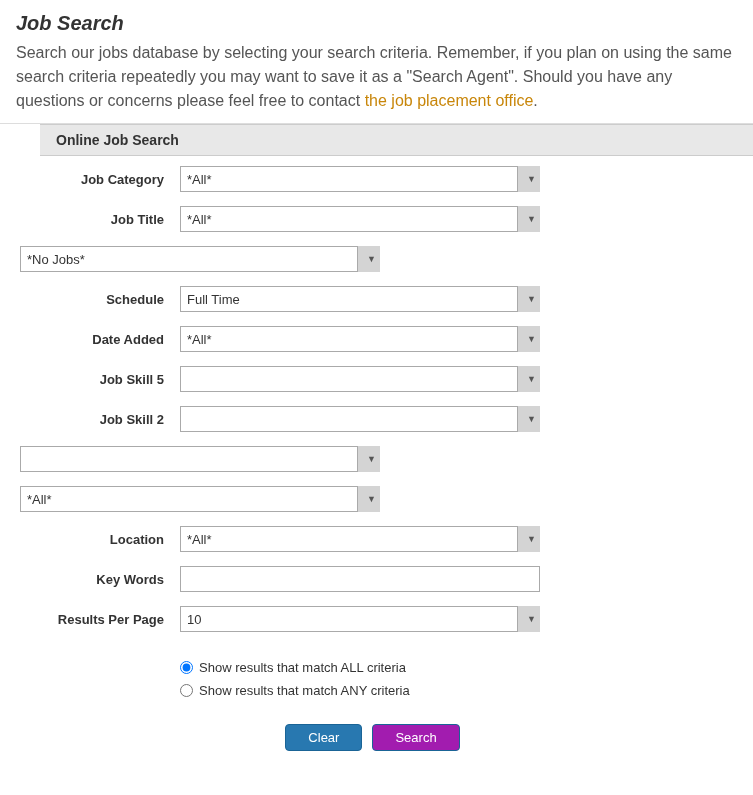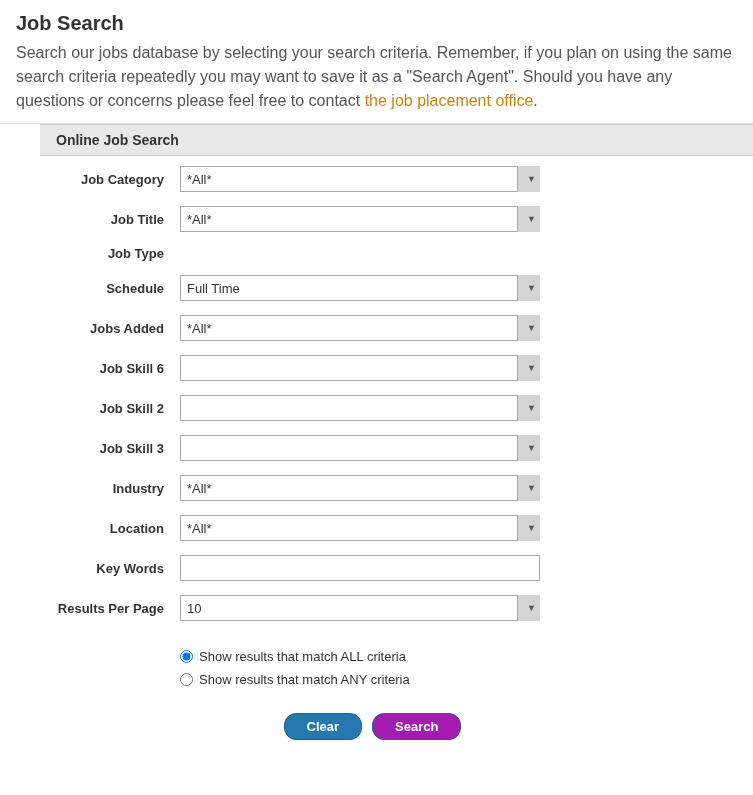--- a/index.html
+++ b/index.html
@@ -15,20 +15,21 @@
     .page-header {
       padding: 12px 16px 10px 16px;
       background: #fff;
       border-bottom: 1px solid #ddd;
     }
     .page-title {
       font-size: 20px;
       font-weight: bold;
       color: #333;
       margin-bottom: 6px;
+      font-style: italic;
     }
     .page-description {
       font-size: 16px;
       color: #555;
       line-height: 1.5;
     }
     .page-description a {
       color: #c8860a;
       text-decoration: none;
     }
@@ -145,26 +146,26 @@
     
     .buttons-area {
       display: flex;
       justify-content: center;
       gap: 10px;
       padding: 10px 0 20px 0;
     }
     .btn {
       padding: 5px 22px;
       font-size: 13px;
-      font-weight: bold;
+      font-weight: normal;
       border: 1px solid #1a6496;
       cursor: pointer;
       color: #fff;
       background: #2878b0;
-      border-radius: 12px;
+      border-radius: 4px;
     }
     .btn-clear {
       background: #2878b0;
       border-color: #1a6496;
     }
     .btn-search {
       background: #a21caf;
       border-color: #1a6496;
     }
   </style>
@@ -200,47 +201,53 @@
     <div class="form-control-wrap">
       <div class="select-wrapper">
         <select>
           <option>*All*</option>
         </select>
       </div>
     </div>
   </div>
 
   <div class="form-row">
-    <div class="form-label">Job Type</div>
+    <div class="form-control-wrap">
+      <div class="select-wrapper">
+        <select>
+          <option>*No Jobs*</option>
+        </select>
+      </div>
+    </div>
   </div>
 
   <div class="form-row">
     <div class="form-label">Schedule</div>
     <div class="form-control-wrap">
       <div class="select-wrapper">
         <select>
           <option>Full Time</option>
         </select>
       </div>
     </div>
   </div>
 
   <div class="form-row">
-    <div class="form-label">Jobs Added</div>
-    <div class="form-control-wrap">
-      <div class="select-wrapper">
-        <select>
-          <option>*All*</option>
-        </select>
-      </div>
-    </div>
-  </div>
-
-  <div class="form-row">
-    <div class="form-label">Job Skill 6</div>
+    <div class="form-label">Date Added</div>
+    <div class="form-control-wrap">
+      <div class="select-wrapper">
+        <select>
+          <option>*All*</option>
+        </select>
+      </div>
+    </div>
+  </div>
+
+  <div class="form-row">
+    <div class="form-label">Job Skill 5</div>
     <div class="form-control-wrap">
       <div class="select-wrapper">
         <select>
           <option></option>
         </select>
       </div>
     </div>
   </div>
 
   <div class="form-row">
@@ -248,32 +255,30 @@
     <div class="form-control-wrap">
       <div class="select-wrapper">
         <select>
           <option></option>
         </select>
       </div>
     </div>
   </div>
 
   <div class="form-row">
-    <div class="form-label">Job Skill 3</div>
     <div class="form-control-wrap">
       <div class="select-wrapper">
         <select>
           <option></option>
         </select>
       </div>
     </div>
   </div>
 
   <div class="form-row">
-    <div class="form-label">Industry</div>
     <div class="form-control-wrap">
       <div class="select-wrapper">
         <select>
           <option>*All*</option>
         </select>
       </div>
     </div>
   </div>
 
   <div class="form-row">

